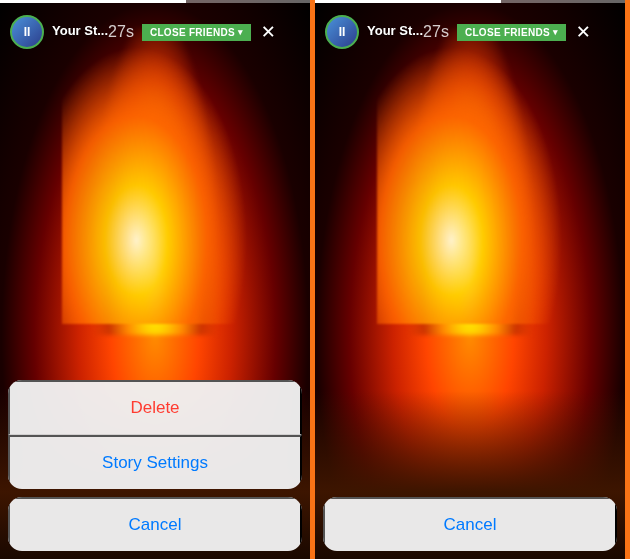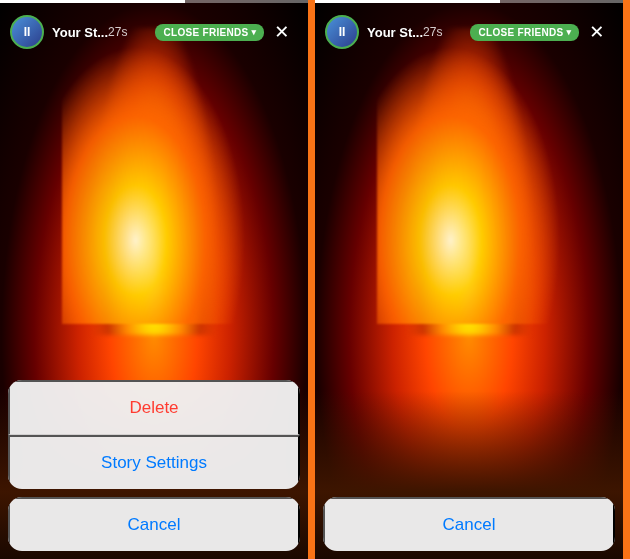--- a/index.html
+++ b/index.html
@@ -10,21 +10,21 @@
       display: flex;
       font-family: -apple-system, BlinkMacSystemFont, 'Helvetica Neue', Arial, sans-serif;
       overflow: hidden;
     }
 
     .phone-panel {
       width: 315px;
       height: 559px;
       position: relative;
       background: #ef4444;
-      border-right: 7px solid #f97316;
+      border-right: 5px solid #f97316;
     }
 
     
     .story-bg {
       position: absolute;
       top: 0;
       left: 0;
       width: 100%;
       height: 100%;
       background: radial-gradient(ellipse at 50% 60%, #ff8c00 0%, #ff4500 20%, #cc2200 35%, #660000 55%, #1a0000 70%, #000 100%);
@@ -114,35 +114,34 @@
 
     .story-username {
       color: #fff;
       font-size: 13px;
       font-weight: 600;
       text-shadow: 0 1px 2px rgba(0,0,0,0.5);
     }
 
     .story-time {
       color: rgba(255,255,255,0.8);
-      font-size: 12px;
+      font-size: 16px;
     }
 
     .close-friends-badge {
       background: #4CAF50;
       color: #fff;
       font-size: 10px;
       font-weight: 700;
       padding: 3px 8px;
-      border-radius: 8px;
+      border-radius: 0;
       letter-spacing: 0.3px;
       display: flex;
       align-items: flex-start;
       gap: 3px;
-      margin-left: 20px;
     }
 
     .close-friends-badge::after {
       content: '▾';
       font-size: 9px;
     }
 
     .close-icon {
       margin-left: auto;
       color: #fff;

